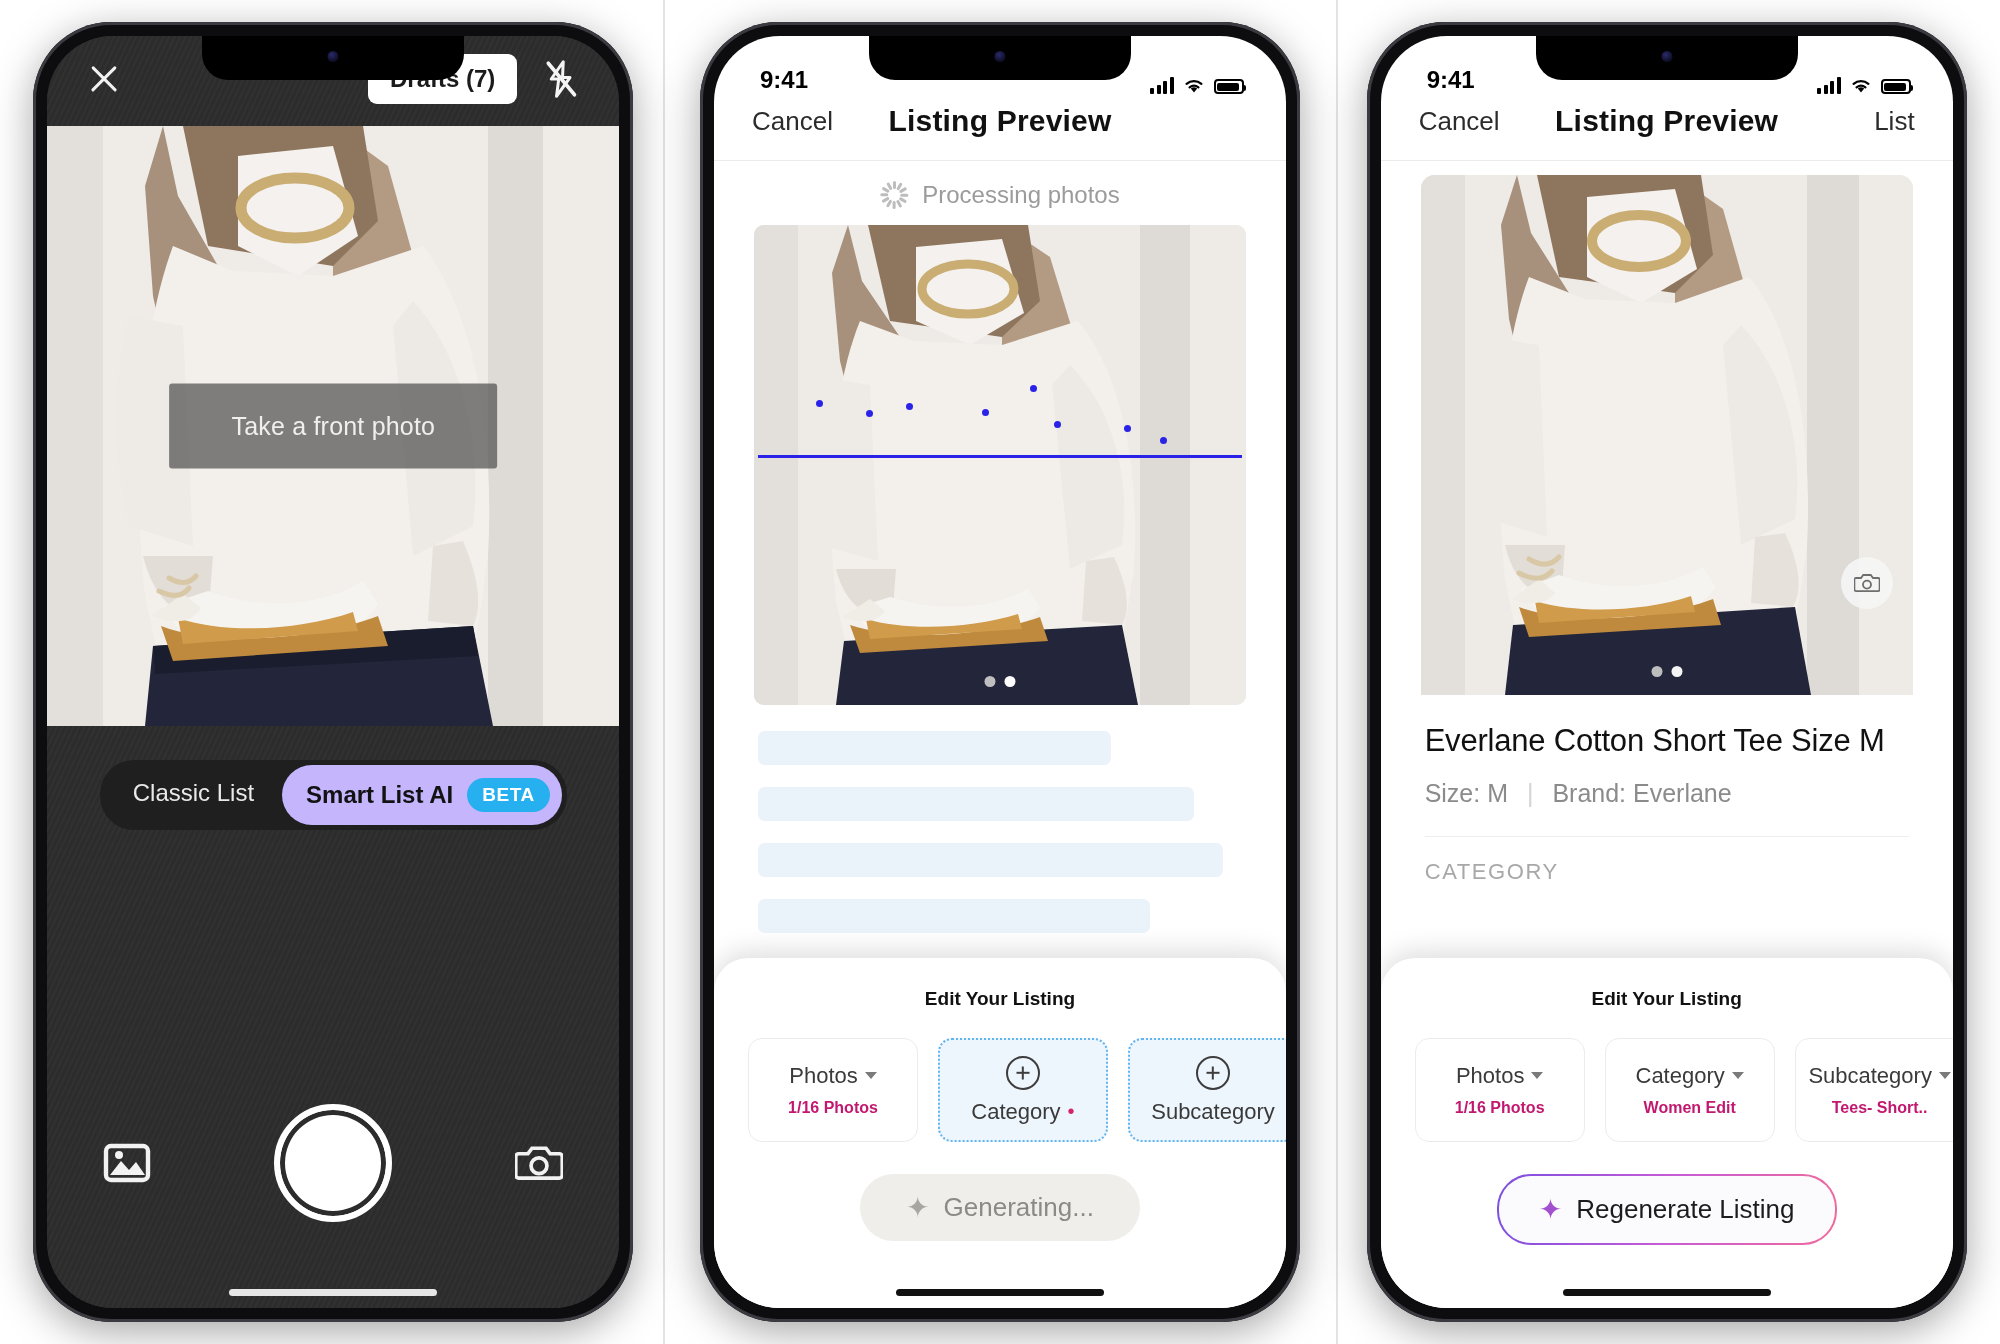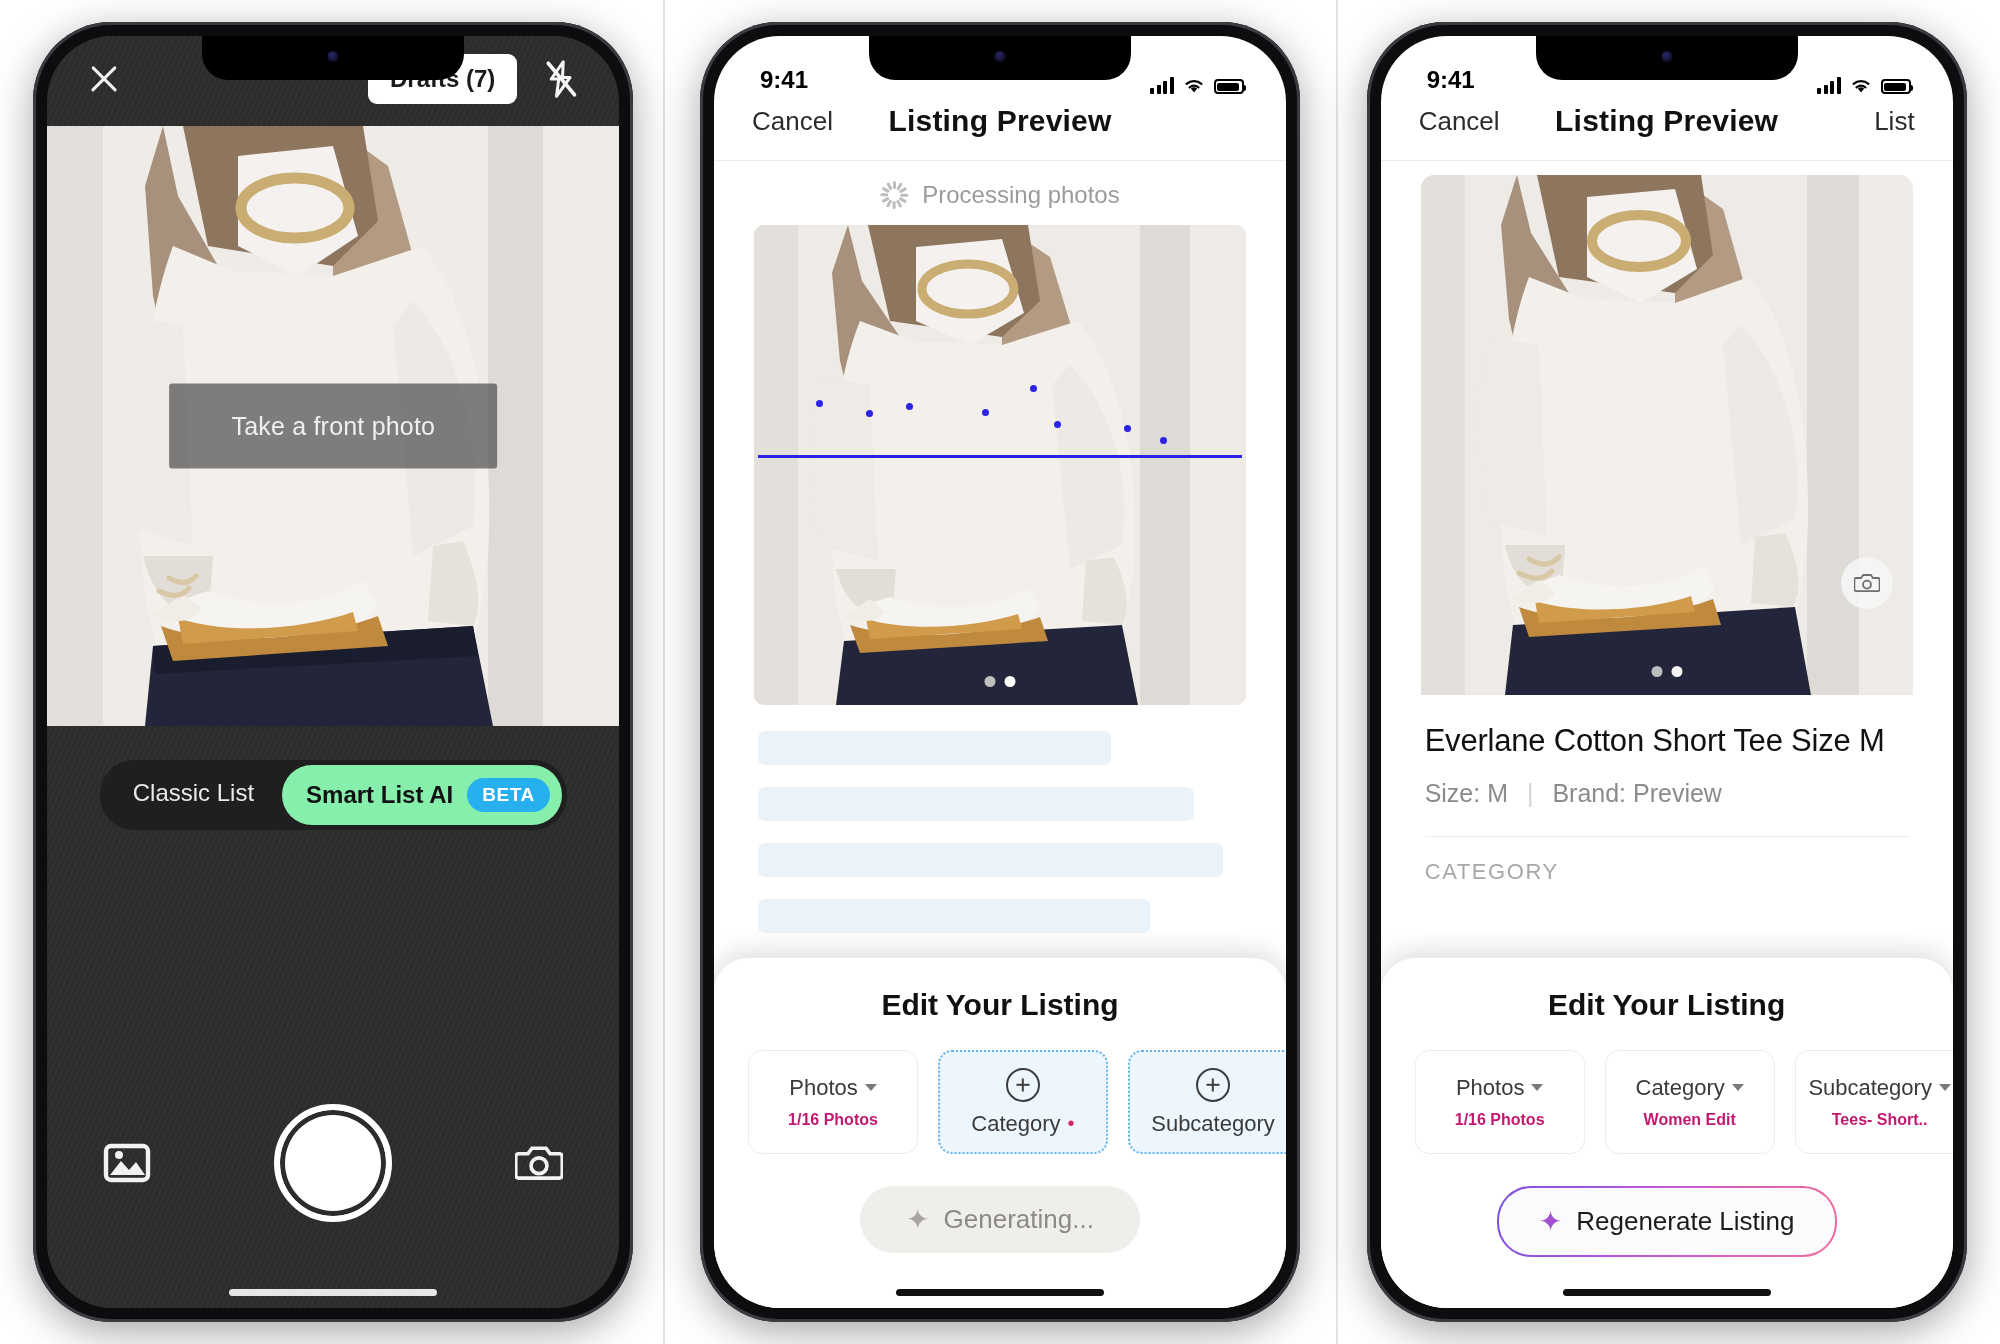--- a/index.html
+++ b/index.html
@@ -106,21 +106,21 @@
   }
   .mode-switch-wrap { position:relative; z-index:20; display:flex; justify-content:center; margin-top:34px; }
   .mode-switch {
     background:#1f1f1f; border-radius:34px; padding:5px;
     display:flex; align-items:flex-start; gap:0;
   }
   .mode-opt {
     font-size:24px; color:#e9e9e9; padding:14px 28px; border-radius:30px; white-space:nowrap;
   }
   .mode-opt.active {
-    background:#86efac; color:#121212; font-weight:bold;
+    background:#c4b5fd; color:#121212; font-weight:bold;
     display:flex; align-items:center; gap:14px; padding:13px 12px 13px 24px;
   }
   .beta-badge {
     background:#27b0ef; color:#fff; font-size:19px; font-weight:bold;
     padding:6px 15px; border-radius:20px; letter-spacing:.6px;
   }
   .cam-bottom {
     position:relative; z-index:20; margin-top:auto;
     height: 230px; display:flex; align-items:center; justify-content:space-between;
     padding: 0 56px 60px;
@@ -185,21 +185,21 @@
   .cat-label { font-size:22px; letter-spacing:1.6px; color:#a8a8a8; padding-top:22px; }
 
   
   .sheet {
     position:absolute; left:0; right:0; bottom:0; z-index:30;
     background:#fff; border-radius:34px 34px 0 0;
     box-shadow: 0 -7px 26px rgba(0,0,0,.13);
     padding: 30px 0 0;
     height: 350px;
   }
-  .sheet-title { text-align:center; font-size:30px; font-weight:bold; color:#111; margin-bottom:28px; }
+  .sheet-title { text-align:center; font-size:19px; font-weight:bold; color:#111; margin-bottom:28px; }
   .chips { display:flex; gap:20px; padding: 0 34px; overflow:hidden; }
   .chip {
     flex: 0 0 auto; width:170px; min-height:104px; border-radius:14px;
     display:flex; flex-direction:column; align-items:center; justify-content:center; gap:9px;
     padding: 14px 8px; text-align:center;
   }
   .chip.plain { background:#fff; border:1.5px solid #ececec; }
   .chip.todo { background:#eef6fd; border:2.5px dotted #63b3ee; }
   .chip-label { font-size:22px; color:#3a3a3a; display:flex; align-items:center; gap:7px; white-space:nowrap; }
   .chip-value { font-size:16px; color:#c2186f; font-weight:bold; line-height:1.24; white-space:nowrap; }
@@ -505,21 +505,21 @@
             <circle cx="13" cy="12.6" r="4" fill="none" stroke="#6e6e6e" stroke-width="1.8"></circle>
           </svg>
         </div>
       </div>
 
       <div class="listing-body">
         <div class="listing-title">Everlane Cotton Short Tee Size M</div>
         <div class="listing-meta">
           <span>Size: M</span>
           <span class="sep">|</span>
-          <span>Brand: Preview</span>
+          <span>Brand: Everlane</span>
         </div>
         <div class="cat-sep">
           <div class="cat-label">CATEGORY</div>
         </div>
       </div>
 
       <div class="sheet">
         <div class="sheet-title">Edit Your Listing</div>
         <div class="chips">
           <div class="chip plain">

